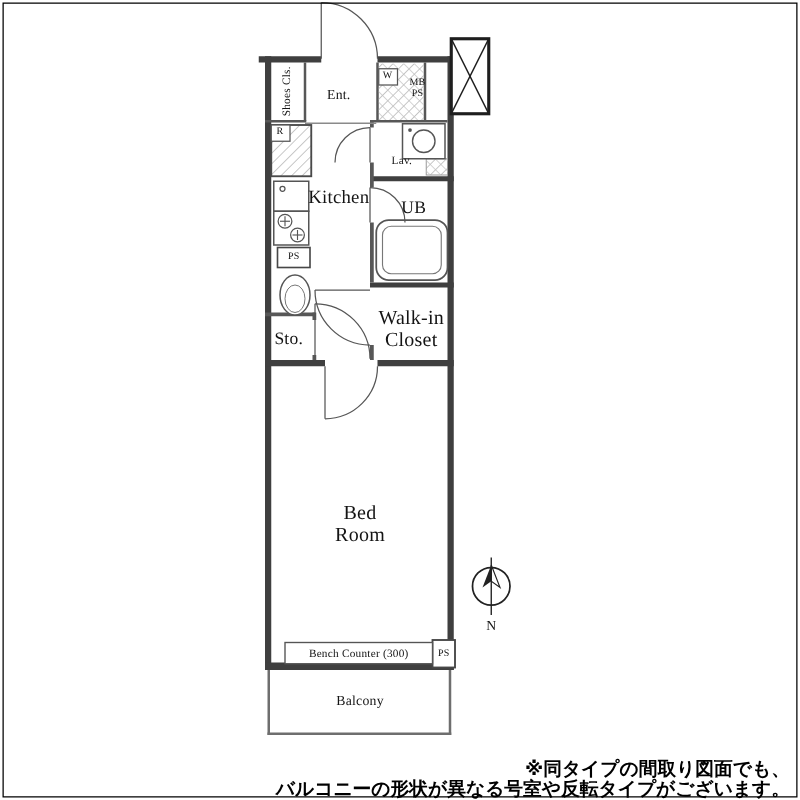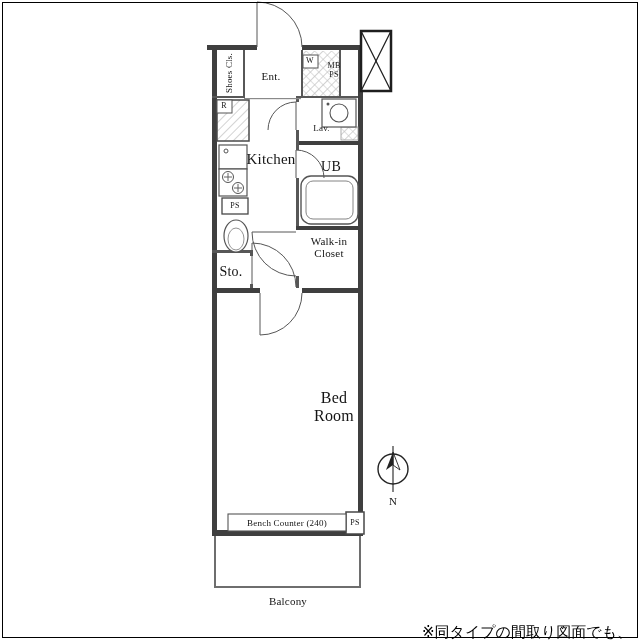--- a/index.html
+++ b/index.html
@@ -13,21 +13,21 @@
   svg.plan { position:absolute; left:0; top:0; }
   .lbl {
     position:absolute; transform:translate(-50%,-50%);
     color:#141414; white-space:pre-line; text-align:center;
     line-height:1.12; letter-spacing:0.2px;
   }
   .rot { transform:translate(-50%,-50%) rotate(-90deg); }
   .footnote {
     position:absolute; right:8px; bottom:0px; text-align:right;
     font-family:"Liberation Sans","DejaVu Sans",sans-serif;
-    font-weight:normal; font-size:15px; line-height:1.08; color:#000;
+    font-weight:bold; font-size:15px; line-height:1.08; color:#000;
   }
 </style>
 </head>
 <body>
 
 <div class="canvas">
 
   <svg class="plan" width="640" height="640" viewBox="0 0 640 640">
     <defs>
       <pattern id="h1" width="6" height="6" patternUnits="userSpaceOnUse" patternTransform="rotate(45)">
@@ -151,27 +151,28 @@
   <div class="lbl" style="left:271px; top:76px;  font-size:11px;">Ent.</div>
   <div class="lbl" style="left:310px; top:61px;  font-size:8px;">W</div>
   <div class="lbl" style="left:334px; top:71px;  font-size:8px;">MB
 PS</div>
   <div class="lbl" style="left:224px; top:106px; font-size:8px;">R</div>
   <div class="lbl" style="left:311px; top:128px; font-size:9px;padding-left:21px;">Lav.</div>
   <div class="lbl" style="left:271px; top:159px; font-size:15px;">Kitchen</div>
   <div class="lbl" style="left:235px; top:206px; font-size:8px;">PS</div>
   <div class="lbl" style="left:331px; top:167px; font-size:14px;">UB</div>
   <div class="lbl" style="left:231px; top:272px; font-size:14px;">Sto.</div>
-  <div class="lbl" style="left:329px; top:247px; font-size:11px;">Walk-in
+  <div class="lbl" style="left:329px; top:264px; font-size:16px;">Walk-in
 Closet</div>
-  <div class="lbl" style="left:288px; top:407px; font-size:16px;margin-left:46px;">Bed
+  <div class="lbl" style="left:288px; top:420px; font-size:16px;">Bed
 Room</div>
-  <div class="lbl" style="left:287px; top:523px; font-size:9px;">Bench Counter (240)</div>
+  <div class="lbl" style="left:287px; top:523px; font-size:9px;">Bench Counter (300)</div>
   <div class="lbl" style="left:355px; top:523px; font-size:8px;">PS</div>
-  <div class="lbl" style="left:288px; top:561px; font-size:11px;margin-top:40px;">Balcony</div>
+  <div class="lbl" style="left:288px; top:561px; font-size:11px;">Balcony</div>
   <div class="lbl" style="left:393px; top:501px; font-size:11px;">N</div>
 
   <div class="footnote">
     <div>※同タイプの間取り図面でも、</div>
+    <div>バルコニーの形状が異なる号室や反転タイプがございます。</div>
   </div>
 
   <div class="frame"></div>
 </div>
 
 </body></html>

